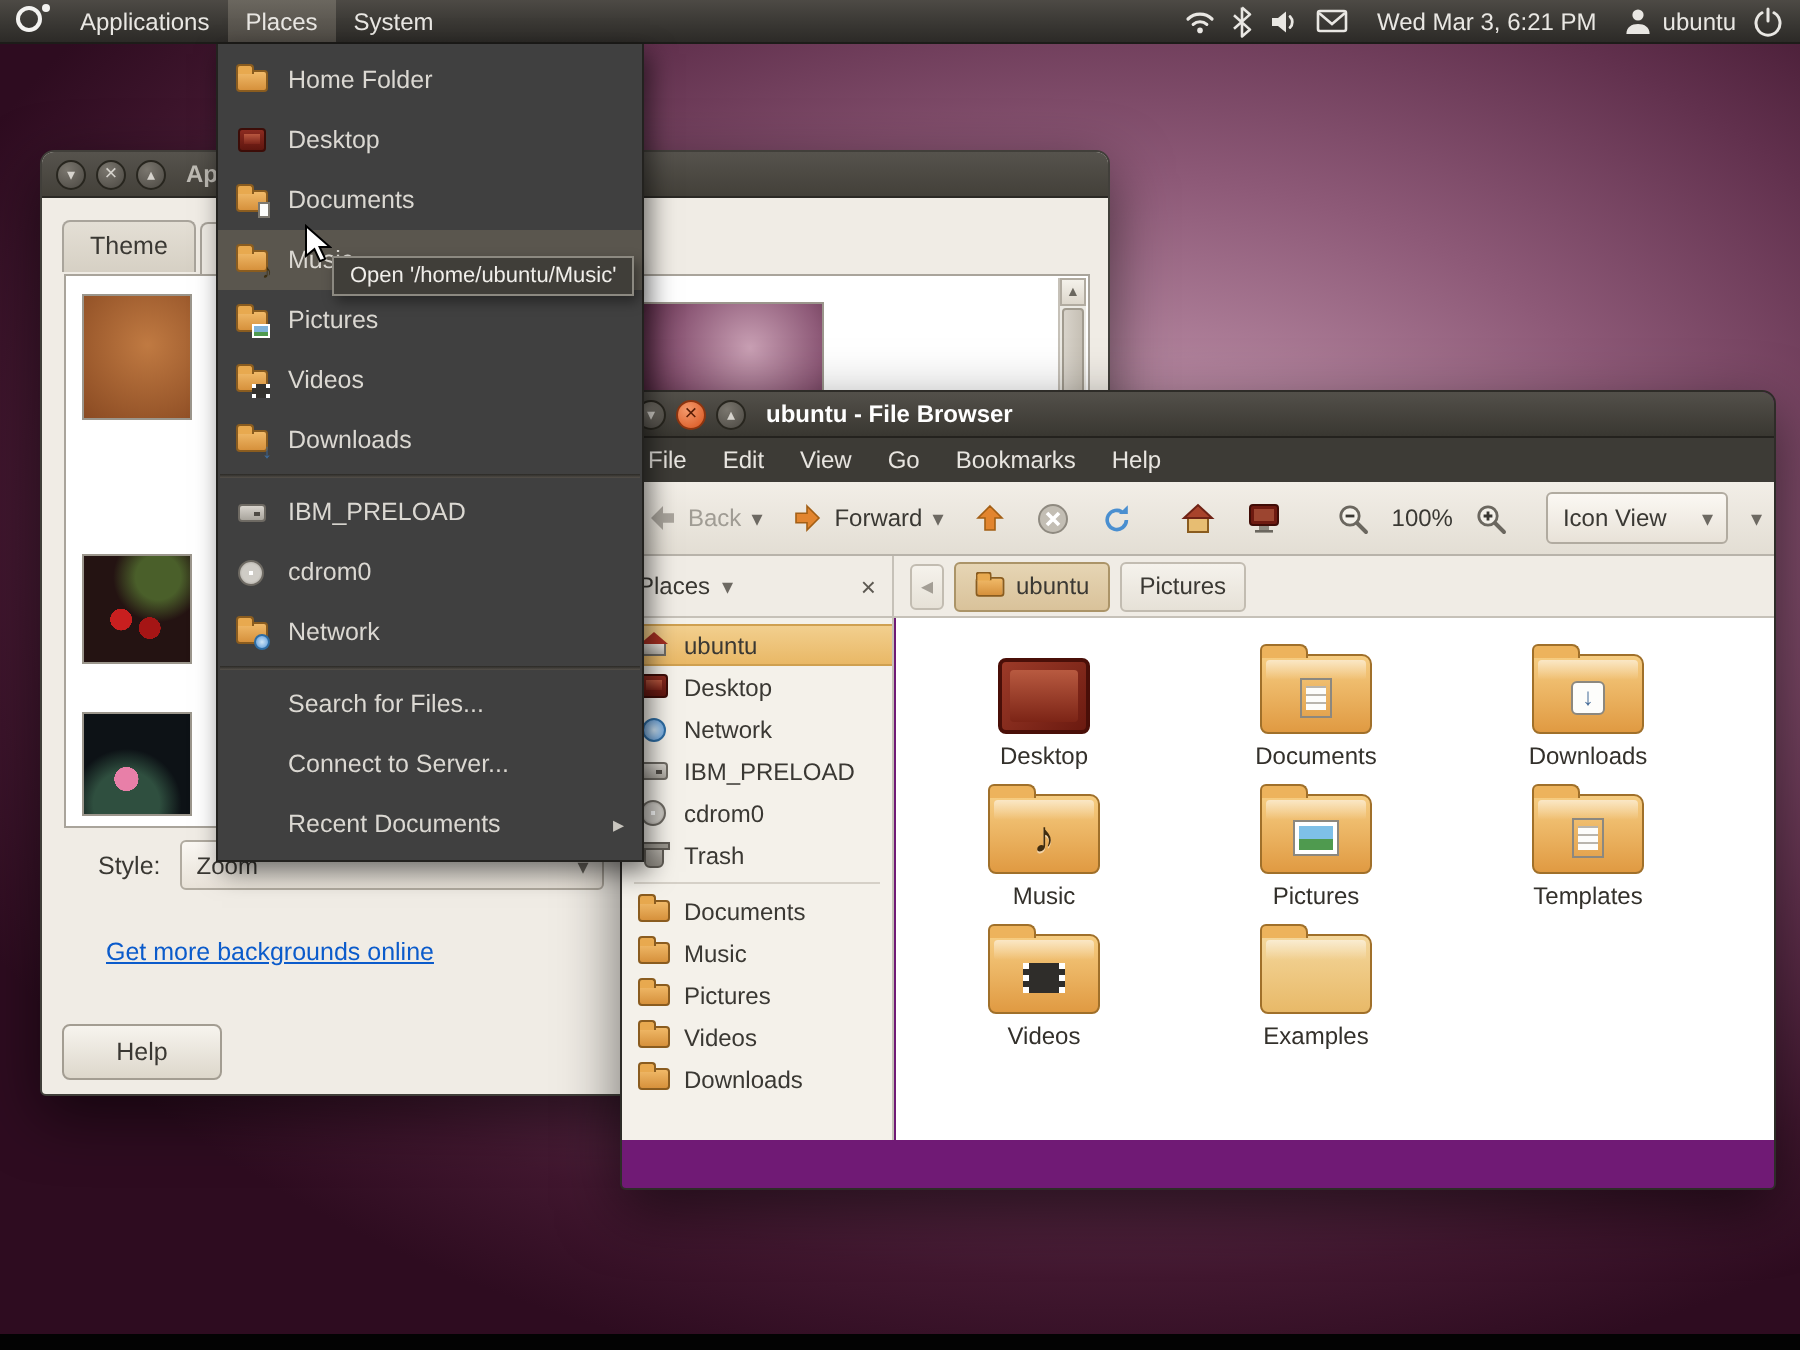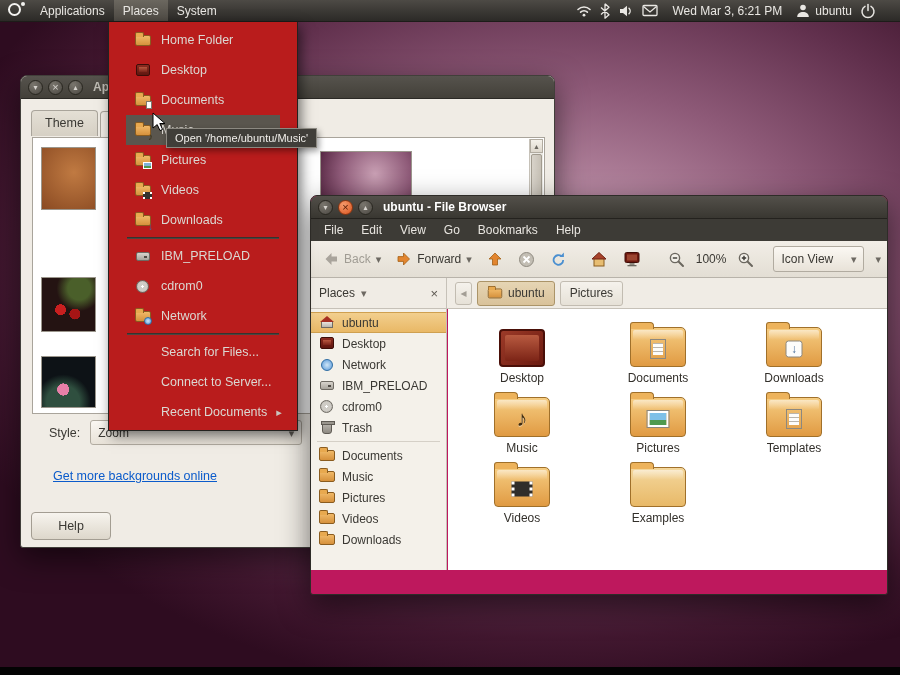--- a/index.html
+++ b/index.html
@@ -11,28 +11,28 @@
 
   
   .panel{position:absolute;top:0;left:0;right:0;height:22px;background:linear-gradient(#4d4a45,#3a3834 55%,#2c2a27);
     display:flex;align-items:center;color:#e9e7e3;font-size:12px;z-index:50;border-bottom:1px solid #1d1c19}
   .panel-left{display:flex;align-items:center;height:100%}
   .logo{width:20px;height:20px;margin:0 5px 0 6px;position:relative}
   .logo i{position:absolute;left:2px;top:2px;width:13px;height:13px;border:2px solid #f3f2f0;border-radius:50%}
   .logo b{position:absolute;right:1px;top:1px;width:4px;height:4px;background:#f3f2f0;border-radius:50%}
   .menu-label{padding:0 9px;height:100%;display:flex;align-items:center;cursor:default}
   .menu-label.open{background:linear-gradient(#6b675f,#4e4a44)}
-  .panel-right{margin-left:auto;display:flex;align-items:center;height:100%;gap:8px;padding-right:24px}
+  .panel-right{margin-left:auto;display:flex;align-items:center;height:100%;gap:8px;padding-right:8px}
   .tray{display:flex;align-items:center;gap:8px}
   .clock{margin:0 6px;white-space:nowrap}
   .me{display:flex;align-items:center;gap:5px}
 
   
-  .pmenu{position:absolute;left:108px;top:22px;width:190px;background:#b91c1c;border:1px solid #23221f;border-top:none;
-    box-shadow:3px 5px 12px rgba(0,0,0,.55);padding:3px 17px;z-index:60;color:#dbd8d2;font-size:12.5px}
+  .pmenu{position:absolute;left:108px;top:22px;width:214px;background:#404040;border:1px solid #23221f;border-top:none;
+    box-shadow:3px 5px 12px rgba(0,0,0,.55);padding:3px 0;z-index:60;color:#dbd8d2;font-size:12.5px}
   .pmi{height:30px;display:flex;align-items:center;gap:9px;padding:0 9px;position:relative}
   .pmi.hl{background:#5a564e}
   .pml{white-space:nowrap}
   .sub-arrow{margin-left:auto;color:#c9c6bf;font-size:11px}
   .sub-arrow::after{content:"▸"}
   .psep{height:2px;margin:2px 1px;background:linear-gradient(#2b2a26,#54504a)}
 
   
   .mic{width:17px;height:17px;position:relative;flex:0 0 17px}
   .fold{position:absolute;left:0;top:3px;width:16px;height:11px;background:linear-gradient(#f0b968,#d6913c);
@@ -107,21 +107,21 @@
   .combo{display:flex;align-items:center;height:25px;background:linear-gradient(#fbf8f3,#e8e2d8);
     border:1px solid #b1aba0;border-radius:3px;font-size:12px;color:#3a3833;padding:0 7px;gap:14px}
   .style-combo{width:212px;justify-content:space-between}
   .chev::after{content:"▾";color:#6d6962;font-size:11px}
   .link{position:absolute;left:32px;top:393px;font-size:12.5px;color:#0b5bcb;text-decoration:underline;cursor:pointer}
   .btn{display:flex;align-items:center;justify-content:center;background:linear-gradient(#f7f4ee,#ddd7cb);
     border:1px solid #a39d92;border-radius:4px;font-size:12.5px;color:#3a3833}
   .help-btn{position:absolute;left:10px;top:436px;width:80px;height:28px}
 
   
-  #fb-win{left:310px;top:195px;width:578px;height:400px;background:#be185d;border:1px solid #2e2c28;z-index:40}
+  #fb-win{left:310px;top:195px;width:578px;height:400px;background:#701a75;border:1px solid #2e2c28;z-index:40}
   .menubar{position:absolute;left:0;top:23px;right:0;height:22px;background:#3d3b36;display:flex;align-items:center;
     padding-left:4px;color:#e8e5e0;font-size:12px}
   .mbi{padding:3px 9px}
   .toolbar{position:absolute;left:0;top:45px;right:0;height:37px;background:linear-gradient(#f2eee7,#e3ded4);
     border-bottom:1px solid #b8b3aa;display:flex;align-items:center;padding:0 6px;gap:3px;font-size:12px;color:#3a3833}
   .tbtn{display:flex;align-items:center;gap:5px;padding:4px 6px;border-radius:3px}
   .tbtn.disabled{color:#a09c94}
   .tzoom{margin:0 2px;color:#3a3833}
   .view-combo{width:104px;justify-content:space-between;margin-left:10px;height:26px}
   .ml8{margin-left:8px}.ml12{margin-left:12px}

